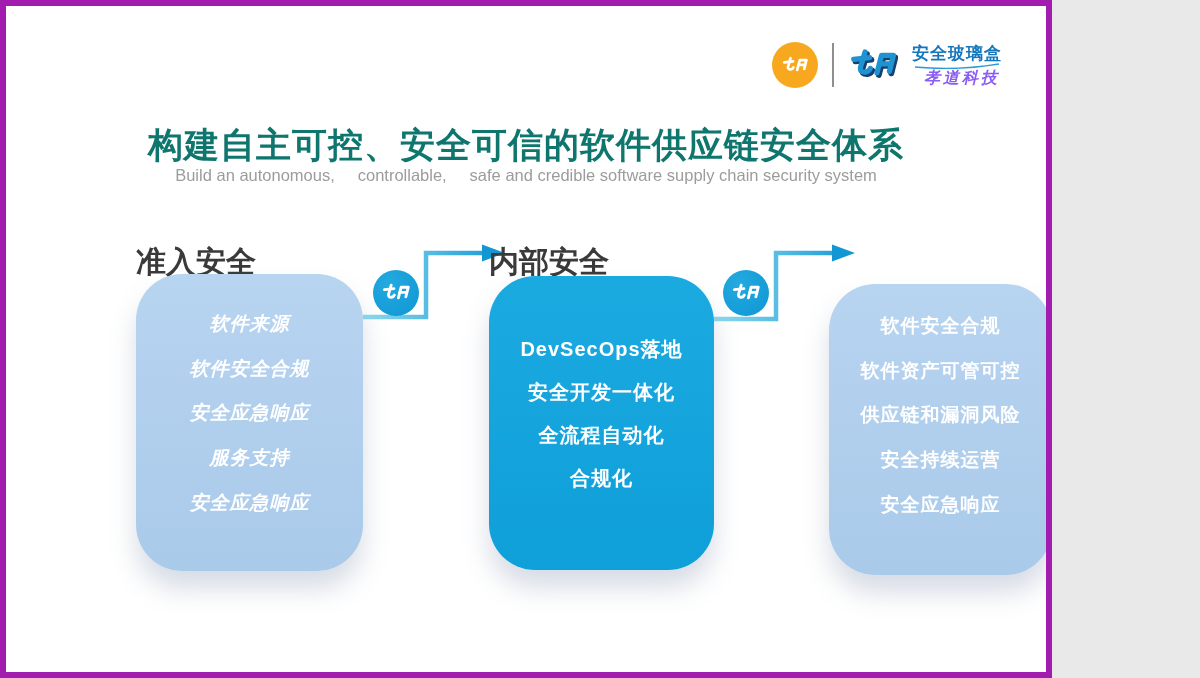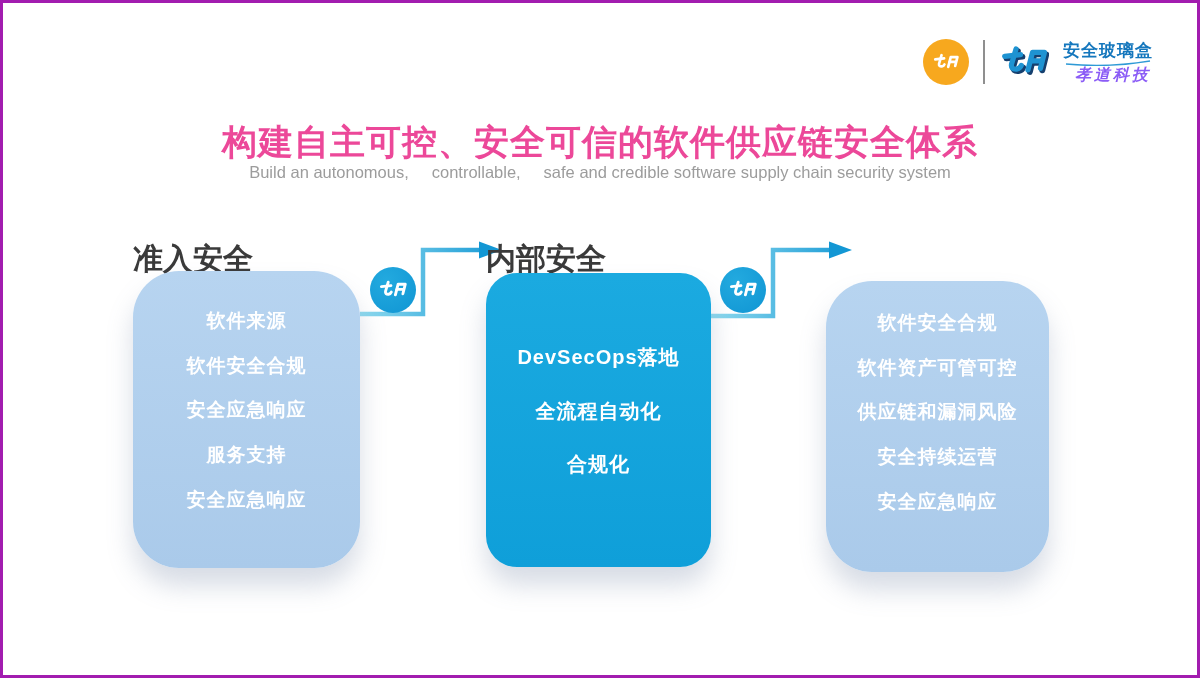--- a/index.html
+++ b/index.html
@@ -1,56 +1,56 @@
 <!DOCTYPE html>
 <html><head>
 <meta charset="utf-8">
 <style>
   html,body{margin:0;padding:0;background:#e9e9e9;}
   .slide{
-    position:relative;width:1200px;height:678px;background:#ffffff;
-    border:3px solid #a21caf;box-sizing:border-box;overflow:hidden;
+    position:relative;width:1052px;height:678px;background:#ffffff;
+    border:6px solid #a21caf;box-sizing:border-box;overflow:hidden;
     font-family:"Liberation Sans","DejaVu Sans",sans-serif;
   }
   
   .brand{position:absolute;top:36px;right:44px;display:flex;align-items:center;gap:14px;}
   .brand-circle{
     width:46px;height:46px;border-radius:50%;background:#F7A81E;
     display:flex;align-items:center;justify-content:center;flex:0 0 auto;
   }
   .brand-divider{width:2px;height:44px;background:#8f8f8f;}
   .brand-mark{width:50px;height:36px;flex:0 0 auto;}
   .brand-text{display:flex;flex-direction:column;align-items:flex-start;line-height:1;}
   .brand-name{font-size:17px;font-weight:800;color:#1577BD;letter-spacing:1px;}
   .brand-swoosh{width:86px;height:6px;margin:1px 0 1px 2px;}
   .brand-company{font-size:16px;font-weight:700;color:#8b5cf6;letter-spacing:3px;margin-left:12px;font-style:italic;}
   
   .title{
     position:absolute;top:116px;left:0;width:100%;text-align:center;
-    font-size:35px;font-weight:800;color:#ec4899;letter-spacing:1px;margin:0;
+    font-size:35px;font-weight:800;color:#0f766e;letter-spacing:1px;margin:0;
   }
   .subtitle{
     position:absolute;top:160px;left:0;width:100%;text-align:center;
     font-size:16.5px;font-weight:400;color:#9C9C9C;margin:0;white-space:pre;
   }
   
   .col-header{
     position:absolute;text-align:left;font-size:30px;font-weight:800;color:#3A3A3A;
   }
   .hdr-1{left:130px;width:227px;top:236px;}
   .hdr-2{left:483px;width:225px;top:236px;}
   .hdr-3{left:823px;width:223px;top:236px;}
   .card{
     position:absolute;border-radius:46px;display:flex;flex-direction:column;
     justify-content:space-evenly;align-items:center;
     box-shadow:0 18px 26px rgba(110,130,160,0.28);
   }
   .card.light{background:linear-gradient(180deg,#B7D4F0 0%,#AACAEA 100%);}
-  .card.primary{background:linear-gradient(180deg,#1BAAE0 0%,#0F9FD9 100%);border-radius:31px;}
-  .card-1{left:130px;top:268px;width:227px;height:297px;padding:18px 0 36px;box-sizing:border-box;}
+  .card.primary{background:linear-gradient(180deg,#1BAAE0 0%,#0F9FD9 100%);}
+  .card-1{left:130px;top:268px;width:227px;height:297px;padding:18px 0 36px;box-sizing:border-box;font-style:italic;}
   .card-2{left:483px;top:270px;width:225px;height:294px;padding:44px 0 62px;box-sizing:border-box;}
   .card-3{left:823px;top:278px;width:223px;height:291px;padding:10px 0 38px;box-sizing:border-box;}
   .card-item{color:#ffffff;font-weight:800;letter-spacing:1px;white-space:nowrap;}
   .card.light .card-item{font-size:19px;}
   .card.primary .card-item{font-size:20px;}
   
   .arrows{position:absolute;left:0;top:0;width:1200px;height:678px;pointer-events:none;}
   .badge{
     position:absolute;width:46px;height:46px;border-radius:50%;
     background:radial-gradient(circle at 35% 30%,#23AADF,#1095D3);
@@ -132,20 +132,21 @@
   <div class="card light card-1">
     <div class="card-item">软件来源</div>
     <div class="card-item">软件安全合规</div>
     <div class="card-item">安全应急响应</div>
     <div class="card-item">服务支持</div>
     <div class="card-item">安全应急响应</div>
   </div>
 
   <div class="card primary card-2">
     <div class="card-item">DevSecOps落地</div>
+    <div class="card-item">安全开发一体化</div>
     <div class="card-item">全流程自动化</div>
     <div class="card-item">合规化</div>
   </div>
 
   <div class="card light card-3">
     <div class="card-item">软件安全合规</div>
     <div class="card-item">软件资产可管可控</div>
     <div class="card-item">供应链和漏洞风险</div>
     <div class="card-item">安全持续运营</div>
     <div class="card-item">安全应急响应</div>

